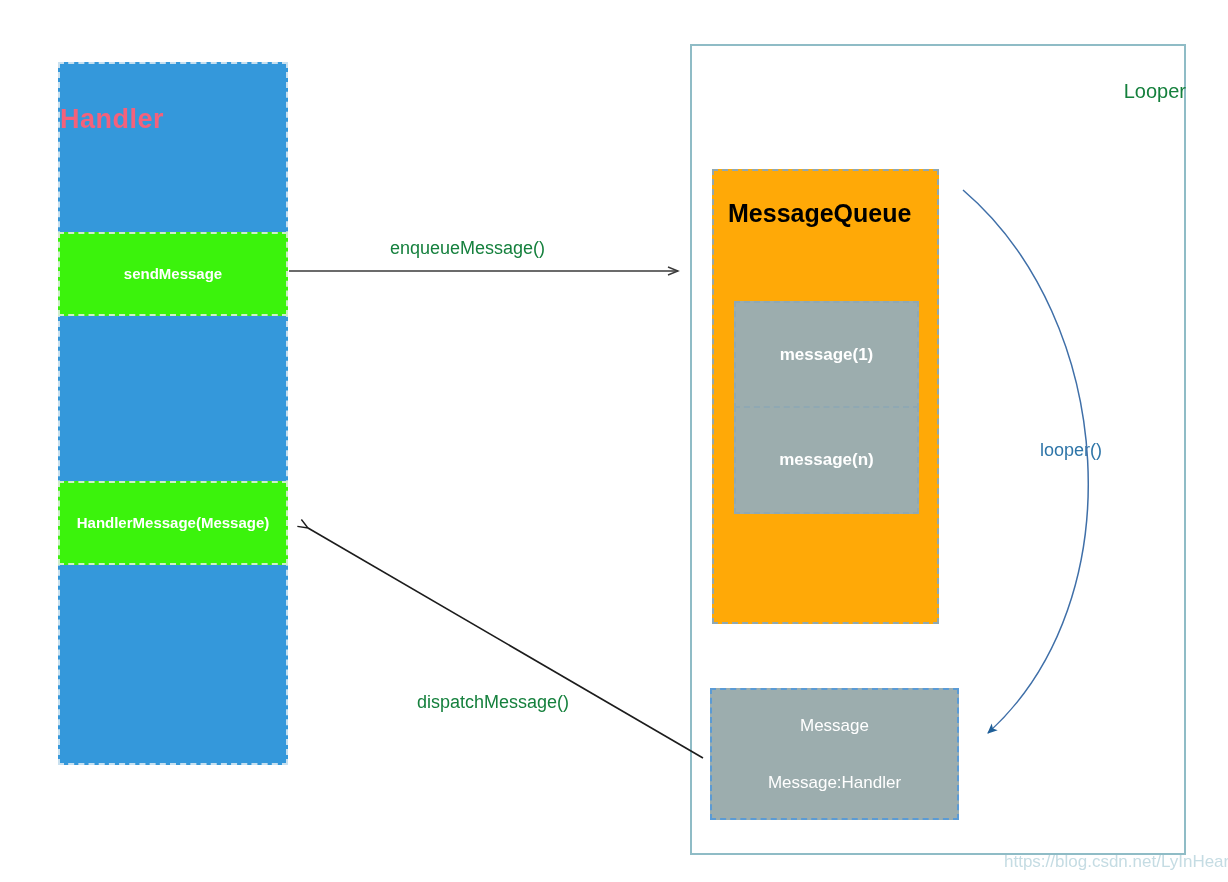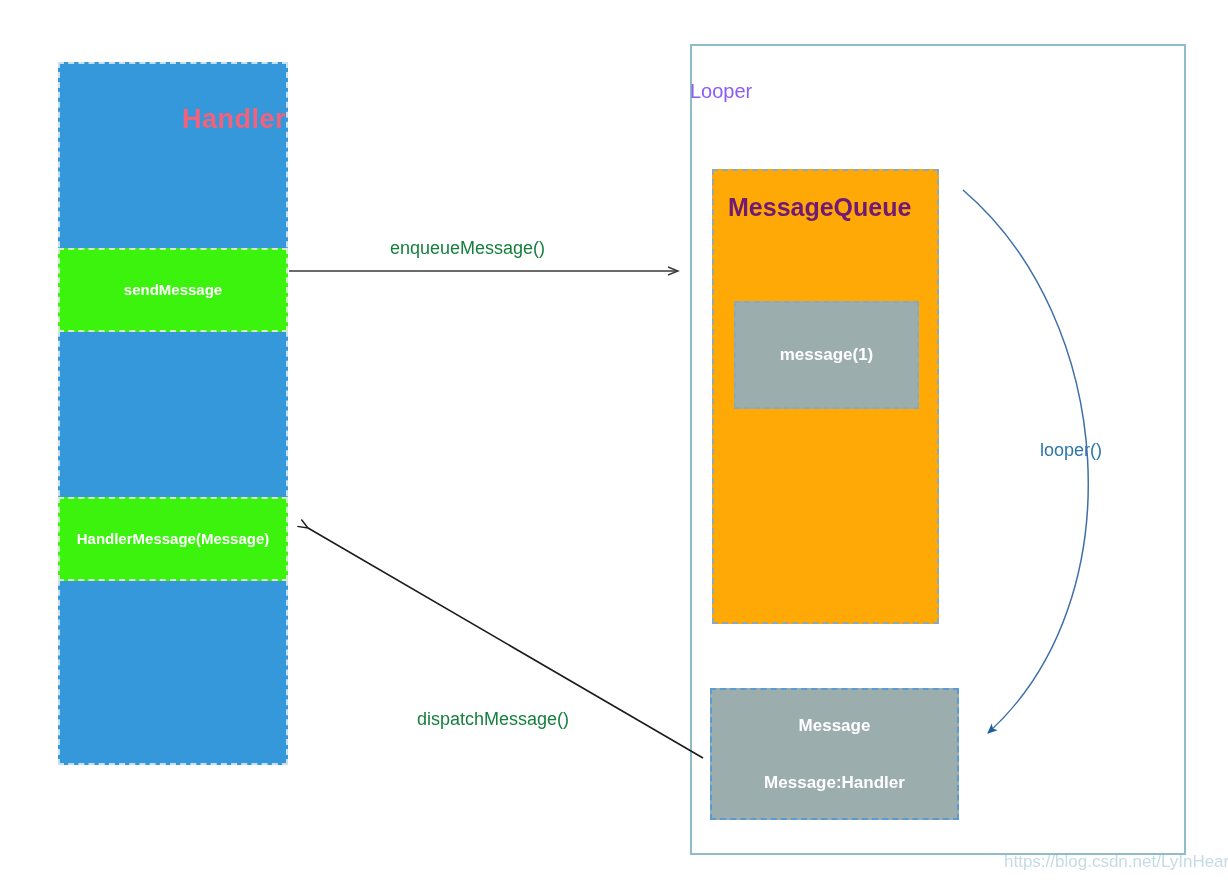--- a/index.html
+++ b/index.html
@@ -27,21 +27,21 @@
     height: 703px;
     background: #3498db;
     border: 2px dashed #c8e0ef;
     box-sizing: border-box;
   }
   .handler-title {
     position: absolute;
     left: 0;
     top: 40px;
     width: 100%;
-    text-align: right;
+    text-align: left;
     color: #f4617b;
     font-size: 27px;
     font-weight: bold;
     letter-spacing: 0.5px;
   }
   .handler-method {
     position: absolute;
     left: 58px;
     width: 230px;
     background: #3bf30c;
@@ -49,61 +49,60 @@
     box-sizing: border-box;
     color: #ffffff;
     font-size: 15px;
     font-weight: bold;
     display: flex;
     align-items: center;
     justify-content: center;
     text-align: center;
     line-height: 1.35;
     padding: 0 8px;
-    margin-top: 16px;
   }
   .m-send   { top: 232px; height: 84px; }
   .m-handle { top: 481px; height: 84px; }
 
   
   .looper-panel {
     position: absolute;
     left: 690px;
     top: 44px;
     width: 496px;
     height: 811px;
     border: 2px solid #8fbcc6;
     box-sizing: border-box;
     background: #ffffff;
   }
   .looper-title {
     position: absolute;
     left: 690px;
     top: 80px;
     width: 496px;
-    text-align: left;
-    color: #8b5cf6;
+    text-align: right;
+    color: #15803d;
     font-size: 20px;
   }
 
   .mq-box {
     position: absolute;
     left: 712px;
     top: 169px;
     width: 227px;
     height: 455px;
     background: #ffa907;
     border: 2px dashed #8fa8b3;
     box-sizing: border-box;
   }
   .mq-title {
     position: absolute;
     left: 14px;
-    top: 22px;
-    color: #701a75;
+    top: 28px;
+    color: #000000;
     font-size: 25px;
     font-weight: bold;
   }
   .msg-item {
     position: absolute;
     left: 20px;
     width: 185px;
     height: 108px;
     background: #9cadae;
     border: 2px dashed #8fa8b3;
@@ -122,39 +121,39 @@
     position: absolute;
     left: 710px;
     top: 688px;
     width: 249px;
     height: 132px;
     background: #9cadae;
     border: 2px dashed #5b9bd5;
     box-sizing: border-box;
     color: #ffffff;
     font-size: 17px;
-    font-weight: bold;
+    font-weight: normal;
     display: flex;
     flex-direction: column;
     align-items: center;
     justify-content: center;
     line-height: 1.4;
     text-align: center;
     gap: 33px;
   }
 
   
   .edge-label {
     position: absolute;
     color: #15803d;
     font-size: 18px;
     white-space: nowrap;
   }
   .lbl-enqueue  { left: 390px; top: 238px; }
-  .lbl-dispatch { left: 417px; top: 709px; }
+  .lbl-dispatch { left: 417px; top: 692px; }
   .lbl-looper {
     position: absolute;
     left: 1040px;
     top: 440px;
     color: #2e75a8;
     font-size: 18px;
     white-space: nowrap;
   }
 
   
@@ -189,20 +188,21 @@
   <div class="handler-method m-send">sendMessage</div>
 
   <div class="handler-method m-handle">HandlerMessage(Message)</div>
 
   <div class="looper-panel"></div>
   <div class="looper-title">Looper</div>
 
   <div class="mq-box">
     <div class="mq-title">MessageQueue</div>
     <div class="msg-item msg-1">message(1)</div>
+    <div class="msg-item msg-2">message(n)</div>
   </div>
 
   <div class="target-box">
     <span>Message</span>
     <span>Message:Handler</span>
   </div>
 
   <div class="edge-label lbl-enqueue">enqueueMessage()</div>
 
   <div class="edge-label lbl-dispatch">dispatchMessage()</div>

